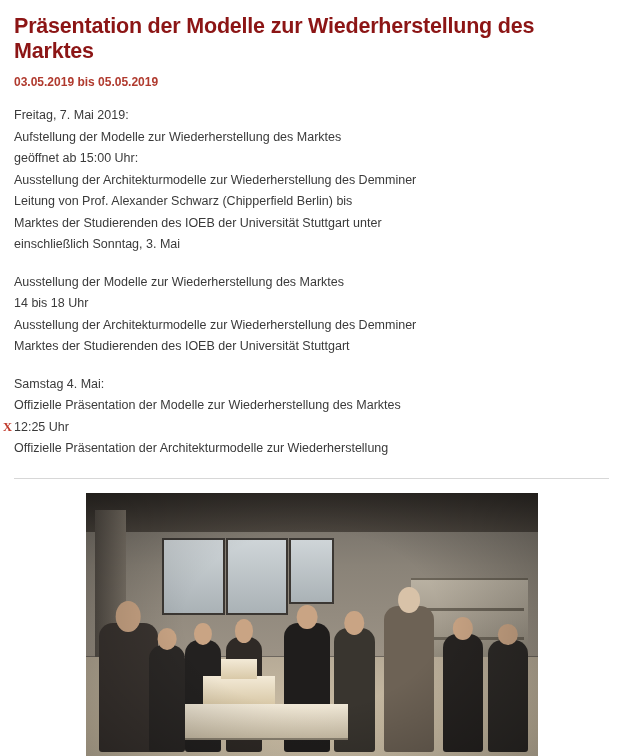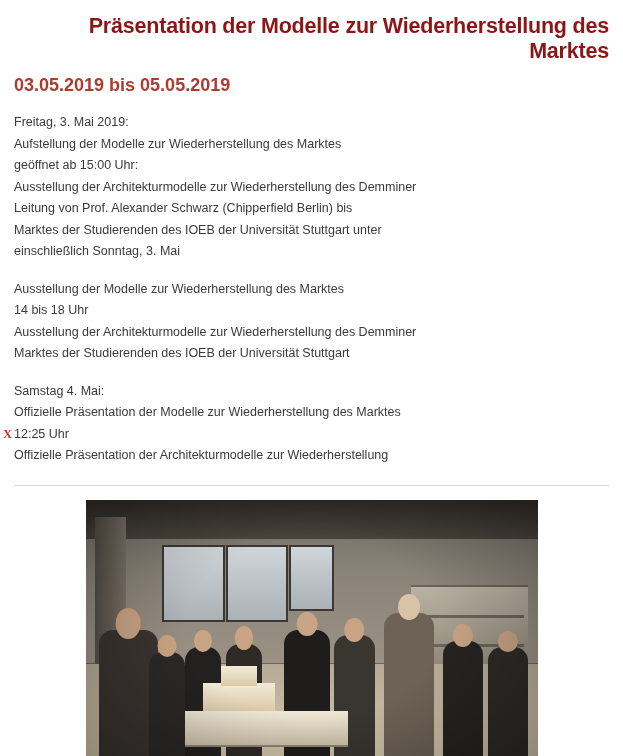--- a/index.html
+++ b/index.html
@@ -20,25 +20,24 @@
     box-sizing: border-box;
     padding: 10px 14px 0 14px;
   }
   .title {
     color: #8c1515;
     font-size: 21.5px;
     font-weight: bold;
     line-height: 1.15;
     margin: 4px 0 12px 0;
     letter-spacing: -0.2px;
-    text-align: right;
   }
   .daterange {
     color: #b03a2e;
-    font-size: 18px;
+    font-size: 12px;
     font-weight: bold;
     margin: 0 0 16px 0;
   }
   .body-text {
     font-size: 12.5px;
     line-height: 1.72;
     color: #3a3a3a;
     margin: 0;
     position: relative;
   }
@@ -151,21 +150,21 @@
 
 <div class="page">
 
   <h1 class="title">Präsentation der Modelle zur Wiederherstellung des Marktes</h1>
 
   <div class="daterange">03.05.2019 bis 05.05.2019</div>
 
   <div class="body-text">
 
     <div class="para">
-      <span class="line">Freitag, 3. Mai 2019:</span>
+      <span class="line">Freitag, 7. Mai 2019:</span>
       <span class="line">Aufstellung der Modelle zur Wiederherstellung des Marktes</span>
       <span class="line">geöffnet ab 15:00 Uhr:</span>
       <span class="line">Ausstellung der Architekturmodelle zur Wiederherstellung des Demminer</span>
       <span class="line">Leitung von Prof. Alexander Schwarz (Chipperfield Berlin) bis</span>
       <span class="line">Marktes der Studierenden des IOEB der Universität Stuttgart unter</span>
       <span class="line">einschließlich Sonntag, 3. Mai</span>
     </div>
 
     <div class="para">
       <span class="line">Ausstellung der Modelle zur Wiederherstellung des Marktes</span>

